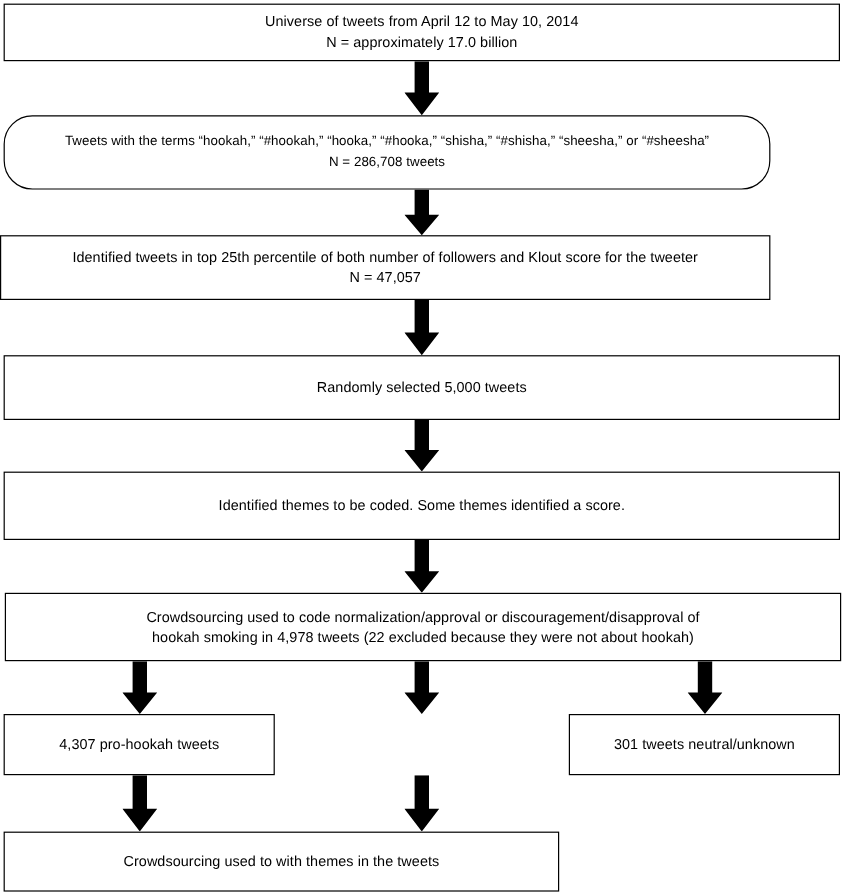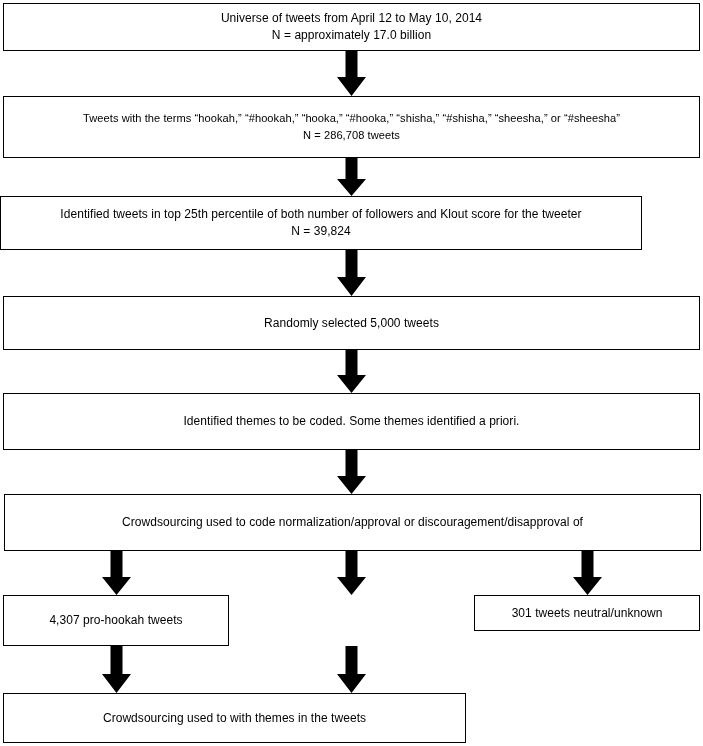--- a/index.html
+++ b/index.html
@@ -54,64 +54,65 @@
     <span class="line">Universe of tweets from April 12 to May 10, 2014</span>
     <span class="line">N = approximately 17.0 billion</span>
   </div>
 
   <div class="arrow" style="left:337px; top:51px; width:29px; height:45px;">
     <svg width="29" height="45" viewBox="0 0 29 45" aria-hidden="true">
       <polygon points="8.5,0 20.5,0 20.5,26 29,26 14.5,45 0,26 8.5,26" fill="#000000"></polygon>
     </svg>
   </div>
 
-  <div class="node" style="left:3px; top:96px; width:697px; height:62px; font-size:11.1px;">
+  <div class="node" style="left:3px; top:96px; width:639px; height:62px; font-size:11.1px;border-radius:24px;">
     <span class="line">Tweets with the terms “hookah,” “#hookah,” “hooka,” “#hooka,” “shisha,” “#shisha,” “sheesha,” or “#sheesha”</span>
     <span class="line">N = 286,708 tweets</span>
   </div>
 
   <div class="arrow" style="left:337px; top:158px; width:29px; height:38px;">
     <svg width="29" height="38" viewBox="0 0 29 38" aria-hidden="true">
       <polygon points="8.5,0 20.5,0 20.5,21 29,21 14.5,38 0,21 8.5,21" fill="#000000"></polygon>
     </svg>
   </div>
 
   <div class="node" style="left:0; top:196px; width:642px; height:54px;">
     <span class="line">Identified tweets in top 25th percentile of both number of followers and Klout score for the tweeter</span>
-    <span class="line">N = 39,824</span>
+    <span class="line">N = 47,057</span>
   </div>
 
   <div class="arrow" style="left:337px; top:250px; width:29px; height:46px;">
     <svg width="29" height="46" viewBox="0 0 29 46" aria-hidden="true">
       <polygon points="8.5,0 20.5,0 20.5,27 29,27 14.5,46 0,27 8.5,27" fill="#000000"></polygon>
     </svg>
   </div>
 
   <div class="node" style="left:3px; top:296px; width:697px; height:54px;">
     <span class="line">Randomly selected 5,000 tweets</span>
   </div>
 
   <div class="arrow" style="left:337px; top:350px; width:29px; height:43px;">
     <svg width="29" height="43" viewBox="0 0 29 43" aria-hidden="true">
       <polygon points="8.5,0 20.5,0 20.5,25 29,25 14.5,43 0,25 8.5,25" fill="#000000"></polygon>
     </svg>
   </div>
 
   <div class="node" style="left:3px; top:393px; width:697px; height:57px;">
-    <span class="line">Identified themes to be coded. Some themes identified a priori.</span>
+    <span class="line">Identified themes to be coded. Some themes identified a score.</span>
   </div>
 
   <div class="arrow" style="left:337px; top:450px; width:29px; height:44px;">
     <svg width="29" height="44" viewBox="0 0 29 44" aria-hidden="true">
       <polygon points="8.5,0 20.5,0 20.5,26 29,26 14.5,44 0,26 8.5,26" fill="#000000"></polygon>
     </svg>
   </div>
 
   <div class="node" style="left:4px; top:494px; width:697px; height:57px;">
     <span class="line">Crowdsourcing used to code normalization/approval or discouragement/disapproval of</span>
+    <span class="line">hookah smoking in 4,978 tweets (22 excluded because they were not about hookah)</span>
   </div>
 
   <div class="arrow" style="left:102px; top:551px; width:29px; height:44px;">
     <svg width="29" height="44" viewBox="0 0 29 44" aria-hidden="true">
       <polygon points="8.5,0 20.5,0 20.5,26 29,26 14.5,44 0,26 8.5,26" fill="#000000"></polygon>
     </svg>
   </div>
 
   <div class="arrow" style="left:337px; top:551px; width:29px; height:44px;">
     <svg width="29" height="44" viewBox="0 0 29 44" aria-hidden="true">
@@ -123,21 +124,21 @@
     <svg width="29" height="44" viewBox="0 0 29 44" aria-hidden="true">
       <polygon points="8.5,0 20.5,0 20.5,26 29,26 14.5,44 0,26 8.5,26" fill="#000000"></polygon>
     </svg>
   </div>
 
   <div class="node" style="left:3px; top:595px; width:226px; height:51px;">
     <span class="line">4,307 pro-hookah tweets</span>
   </div>
 
 
-  <div class="node" style="left:474px; top:595px; width:226px; height:36px;">
+  <div class="node" style="left:474px; top:595px; width:226px; height:51px;">
     <span class="line">301 tweets neutral/unknown</span>
   </div>
 
   <div class="arrow" style="left:102px; top:646px; width:29px; height:47px;">
     <svg width="29" height="47" viewBox="0 0 29 47" aria-hidden="true">
       <polygon points="8.5,0 20.5,0 20.5,28 29,28 14.5,47 0,28 8.5,28" fill="#000000"></polygon>
     </svg>
   </div>
 
   <div class="arrow" style="left:337px; top:646px; width:29px; height:47px;">

